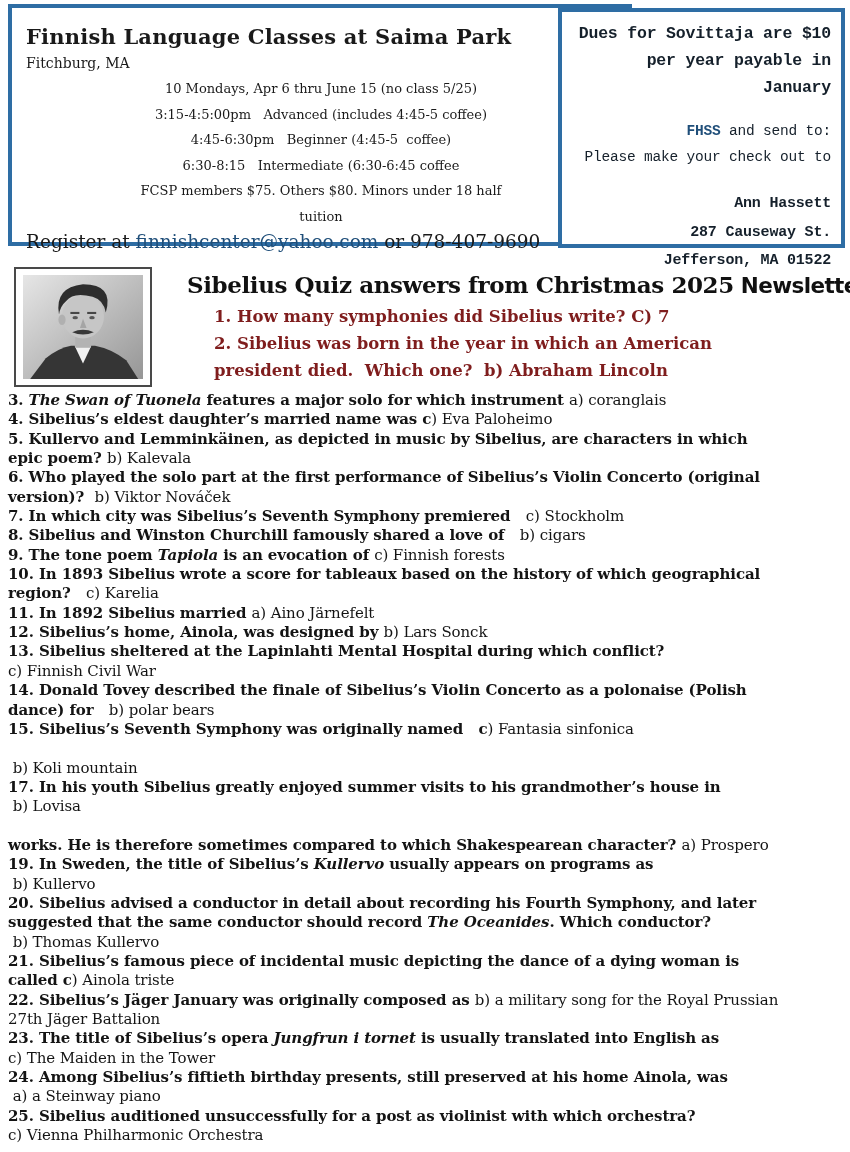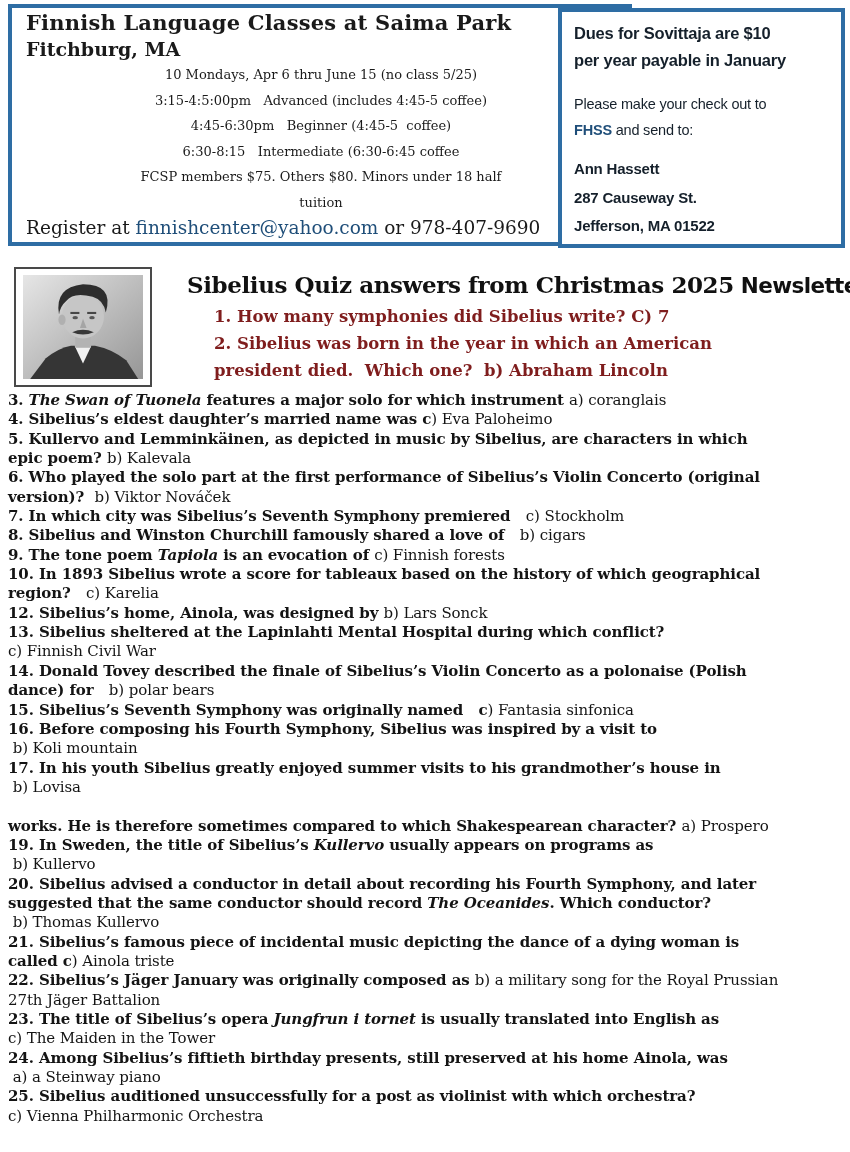--- a/index.html
+++ b/index.html
@@ -9,38 +9,38 @@
   }
   html,body{margin:0;padding:0;background:#fff;}
   .page{
     position:relative;width:850px;height:1152px;background:#ffffff;overflow:hidden;
     font-family:"DejaVu Serif", serif;color:#1a1a1a;
   }
   
   .classes-box{
     position:absolute;left:8px;top:4px;width:624px;height:242px;
     border:4px solid var(--border-blue);box-sizing:border-box;
-    padding:1px 12px 0 14px;background:#fff;
+    padding:15px 12px 0 14px;background:#fff;
   }
   .lb-title{font-size:21px;font-weight:bold;line-height:28px;letter-spacing:.2px;}
-  .lb-sub{font-size:19px;font-weight:bold;line-height:25px;}
+  .lb-sub{font-size:14px;font-weight:normal;line-height:25px;}
   .classes-lines .lb-line{font-size:13px;line-height:25.5px;white-space:pre-wrap;text-align:center;}
   .lb-register{font-size:18.5px;line-height:25.5px;white-space:pre-wrap;}
   .email-link{color:var(--link-blue);cursor:pointer;}
   
   .dues-box{
     position:absolute;left:558px;top:8px;width:287px;height:240px;
     border:4px solid var(--border-blue);box-sizing:border-box;
     padding:8px 10px 0 12px;background:#fff;
-    font-family:Liberation Sans, sans-serif;color:#15202b;
+    font-family:Liberation Mono, monospace;color:#15202b;text-align:right;
   }
   .dues-heading .db-line{font-size:16.5px;font-weight:bold;line-height:27px;letter-spacing:-0.2px;}
   .dues-check{margin-top:17px;font-size:14.5px;line-height:26px;letter-spacing:-0.2px;}
   .fhss{font-weight:bold;color:var(--fhss-blue);}
-  .dues-address{margin-top:12px;}
+  .dues-address{margin-top:20px;}
   .dues-address .db-line{font-size:15px;font-weight:bold;line-height:28.5px;letter-spacing:-0.2px;}
   
   .photo-frame{
     position:absolute;left:14px;top:267px;width:138px;height:120px;
     border:2px solid #494949;box-sizing:border-box;background:#fff;padding:6px 7px;
   }
   .photo-frame svg{width:100%;height:100%;display:block;}
   
   .quiz-title{
     position:absolute;left:187px;top:271px;white-space:nowrap;
@@ -82,22 +82,22 @@
       </div>
     <div class="lb-register"><span>Register at </span><a class="email-link">finnishcenter@yahoo.com</a><span> or 978-407-9690</span></div>
   </div>
 
   <div class="dues-box">
     <div class="dues-heading">
         <div class="db-line">Dues for Sovittaja are $10</div>
         <div class="db-line">per year payable in January</div>
       </div>
     <div class="dues-check">
+      <div><span class="fhss">FHSS</span><span> and send to:</span></div>
       <div>Please make your check out to</div>
-      <div><span class="fhss">FHSS</span><span> and send to:</span></div>
     </div>
     <div class="dues-address">
         <div class="db-line">Ann Hassett</div>
         <div class="db-line">287 Causeway St.</div>
         <div class="db-line">Jefferson, MA 01522</div>
       </div>
   </div>
 
   <div class="photo-frame">
     <svg viewBox="0 0 100 100" preserveAspectRatio="none">
@@ -133,25 +133,26 @@
 
   <div class="quiz-list">
       <div class="q-item"><span class="seg-b">3. </span><span class="seg-bi">The Swan of Tuonela</span><span class="seg-b"> features a major solo for which instrument </span><span class="seg-r">a) coranglais</span></div>
       <div class="q-item"><span class="seg-b">4. Sibelius’s eldest daughter’s married name was c</span><span class="seg-r">) Eva Paloheimo</span></div>
       <div class="q-item"><span class="seg-b">5. Kullervo and Lemminkäinen, as depicted in music by Sibelius, are characters in which</span><br><span class="seg-b">epic poem? </span><span class="seg-r">b) Kalevala</span></div>
       <div class="q-item"><span class="seg-b">6. Who played the solo part at the first performance of Sibelius’s Violin Concerto (original</span><br><span class="seg-b">version)?  </span><span class="seg-r">b) Viktor Nováček</span></div>
       <div class="q-item"><span class="seg-b">7. In which city was Sibelius’s Seventh Symphony premiered   </span><span class="seg-r">c) Stockholm</span></div>
       <div class="q-item"><span class="seg-b">8. Sibelius and Winston Churchill famously shared a love of   </span><span class="seg-r">b) cigars</span></div>
       <div class="q-item"><span class="seg-b">9. The tone poem </span><span class="seg-bi">Tapiola</span><span class="seg-b"> is an evocation of </span><span class="seg-r">c) Finnish forests</span></div>
       <div class="q-item"><span class="seg-b">10. In 1893 Sibelius wrote a score for tableaux based on the history of which geographical</span><br><span class="seg-b">region?   </span><span class="seg-r">c) Karelia</span></div>
+      <div class="q-item"><span class="seg-b">11. In 1892 Sibelius married </span><span class="seg-r">a) Aino Järnefelt</span></div>
       <div class="q-item"><span class="seg-b">12. Sibelius’s home, Ainola, was designed by </span><span class="seg-r">b) Lars Sonck</span></div>
       <div class="q-item"><span class="seg-b">13. Sibelius sheltered at the Lapinlahti Mental Hospital during which conflict?</span><br><span class="seg-r">c) Finnish Civil War</span></div>
       <div class="q-item"><span class="seg-b">14. Donald Tovey described the finale of Sibelius’s Violin Concerto as a polonaise (Polish</span><br><span class="seg-b">dance) for   </span><span class="seg-r">b) polar bears</span></div>
       <div class="q-item"><span class="seg-b">15. Sibelius’s Seventh Symphony was originally named   c</span><span class="seg-r">) Fantasia sinfonica</span></div>
-      <div class="q-item"><span class="seg-b">16. Before composing his Fourth Symphony, Sibelius was inspired by a visit to</span><br><span class="seg-r"> b) Koli mountain</span></div>
+      <div class="q-item"><br><span class="seg-r"> b) Koli mountain</span></div>
       <div class="q-item"><span class="seg-b">17. In his youth Sibelius greatly enjoyed summer visits to his grandmother’s house in</span><br><span class="seg-r"> b) Lovisa</span></div>
       <div class="q-item"><br><span class="seg-b">works. He is therefore sometimes compared to which Shakespearean character? </span><span class="seg-r">a) Prospero</span></div>
       <div class="q-item"><span class="seg-b">19. In Sweden, the title of Sibelius’s </span><span class="seg-bi">Kullervo</span><span class="seg-b"> usually appears on programs as</span><br><span class="seg-r"> b) Kullervo</span></div>
       <div class="q-item"><span class="seg-b">20. Sibelius advised a conductor in detail about recording his Fourth Symphony, and later</span><br><span class="seg-b">suggested that the same conductor should record </span><span class="seg-bi">The Oceanides</span><span class="seg-b">. Which conductor?</span><br><span class="seg-r"> b) Thomas Kullervo</span></div>
       <div class="q-item"><span class="seg-b">21. Sibelius’s famous piece of incidental music depicting the dance of a dying woman is</span><br><span class="seg-b">called c</span><span class="seg-r">) Ainola triste</span></div>
       <div class="q-item"><span class="seg-b">22. Sibelius’s Jäger January was originally composed as </span><span class="seg-r">b) a military song for the Royal Prussian</span><br><span class="seg-r">27th Jäger Battalion</span></div>
       <div class="q-item"><span class="seg-b">23. The title of Sibelius’s opera </span><span class="seg-bi">Jungfrun i tornet</span><span class="seg-b"> is usually translated into English as</span><br><span class="seg-r">c) The Maiden in the Tower</span></div>
       <div class="q-item"><span class="seg-b">24. Among Sibelius’s fiftieth birthday presents, still preserved at his home Ainola, was</span><br><span class="seg-r"> a) a Steinway piano</span></div>
       <div class="q-item"><span class="seg-b">25. Sibelius auditioned unsuccessfully for a post as violinist with which orchestra?</span><br><span class="seg-r">c) Vienna Philharmonic Orchestra</span></div>
     </div>

